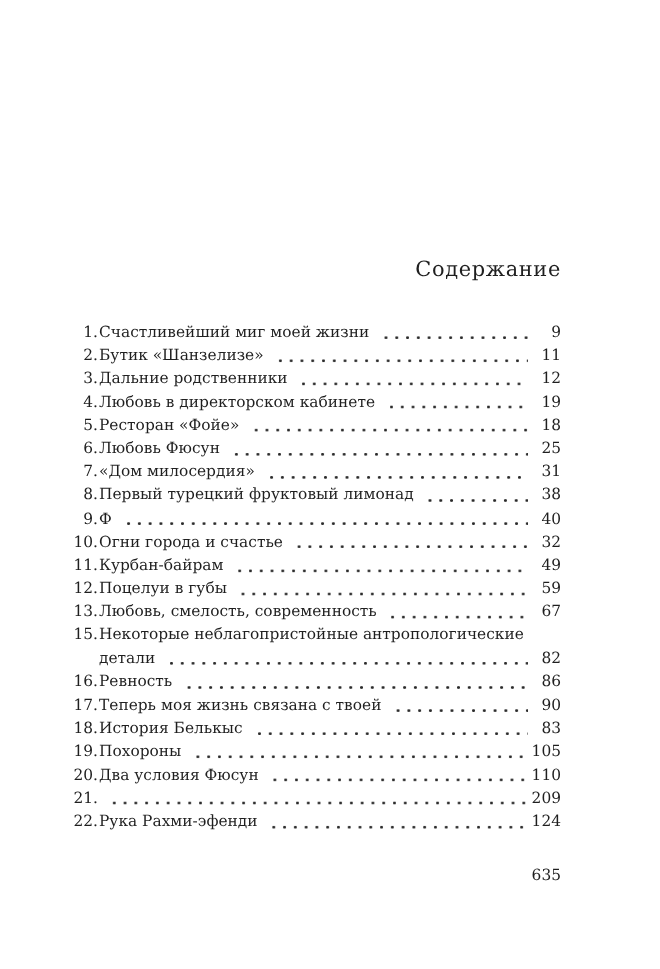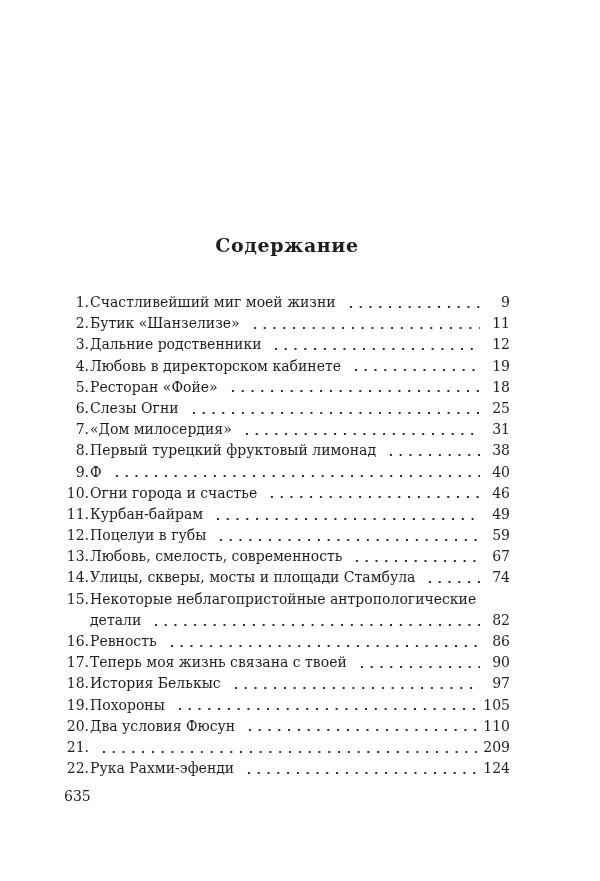--- a/index.html
+++ b/index.html
@@ -11,23 +11,23 @@
     font-family: "DejaVu Serif", serif;
     color: #1f1f1f;
     overflow: hidden;
   }
   .toc-title {
     position: absolute;
     top: 232px;
     left: 64px;
     width: 446px;
     margin: 0;
-    text-align: center;
+    text-align: right;
     font-size: 19px;
-    font-weight: 700;
+    font-weight: 400;
     letter-spacing: 0.6px;
     line-height: 26px;
   }
   .toc-list {
     position: absolute;
     top: 292px;
     left: 64px;
     width: 446px;
   }
   .toc-row {
@@ -59,21 +59,21 @@
     flex: 0 0 auto;
     min-width: 26px;
     text-align: right;
   }
   .toc-row.no-pg .toc-leader { background: none; }
   .page-footer {
     position: absolute;
     top: 786px;
     left: 64px;
     width: 446px;
-    text-align: left;
+    text-align: right;
     font-size: 14px;
     line-height: 21px;
   }
 </style>
 </head>
 <body>
 
 <div class="page">
   <h1 class="toc-title">Содержание</h1>
 
@@ -103,21 +103,21 @@
     <span class="toc-page">19</span>
   </div>
       <div class="toc-row">
     <span class="toc-num">5.</span>
     <span class="toc-text">Ресторан «Фойе»</span>
     <span class="toc-leader"></span>
     <span class="toc-page">18</span>
   </div>
       <div class="toc-row">
     <span class="toc-num">6.</span>
-    <span class="toc-text">Слезы Огни</span>
+    <span class="toc-text">Любовь Фюсун</span>
     <span class="toc-leader"></span>
     <span class="toc-page">25</span>
   </div>
       <div class="toc-row">
     <span class="toc-num">7.</span>
     <span class="toc-text">«Дом милосердия»</span>
     <span class="toc-leader"></span>
     <span class="toc-page">31</span>
   </div>
       <div class="toc-row">
@@ -129,45 +129,39 @@
       <div class="toc-row">
     <span class="toc-num">9.</span>
     <span class="toc-text">Ф</span>
     <span class="toc-leader"></span>
     <span class="toc-page">40</span>
   </div>
       <div class="toc-row">
     <span class="toc-num">10.</span>
     <span class="toc-text">Огни города и счастье</span>
     <span class="toc-leader"></span>
-    <span class="toc-page">46</span>
+    <span class="toc-page">32</span>
   </div>
       <div class="toc-row">
     <span class="toc-num">11.</span>
     <span class="toc-text">Курбан-байрам</span>
     <span class="toc-leader"></span>
     <span class="toc-page">49</span>
   </div>
       <div class="toc-row">
     <span class="toc-num">12.</span>
     <span class="toc-text">Поцелуи в губы</span>
     <span class="toc-leader"></span>
     <span class="toc-page">59</span>
   </div>
       <div class="toc-row">
     <span class="toc-num">13.</span>
     <span class="toc-text">Любовь, смелость, современность</span>
     <span class="toc-leader"></span>
     <span class="toc-page">67</span>
-  </div>
-      <div class="toc-row">
-    <span class="toc-num">14.</span>
-    <span class="toc-text">Улицы, скверы, мосты и площади Стамбула</span>
-    <span class="toc-leader"></span>
-    <span class="toc-page">74</span>
   </div>
       <div class="toc-row no-pg">
     <span class="toc-num">15.</span>
     <span class="toc-text">Некоторые неблагопристойные антропологические</span>
     <span class="toc-leader"></span>
     <span class="toc-page"></span>
   </div>
       <div class="toc-row">
     <span class="toc-num"></span>
     <span class="toc-text">детали</span>
@@ -183,21 +177,21 @@
       <div class="toc-row">
     <span class="toc-num">17.</span>
     <span class="toc-text">Теперь моя жизнь связана с твоей</span>
     <span class="toc-leader"></span>
     <span class="toc-page">90</span>
   </div>
       <div class="toc-row">
     <span class="toc-num">18.</span>
     <span class="toc-text">История Белькыс</span>
     <span class="toc-leader"></span>
-    <span class="toc-page">97</span>
+    <span class="toc-page">83</span>
   </div>
       <div class="toc-row">
     <span class="toc-num">19.</span>
     <span class="toc-text">Похороны</span>
     <span class="toc-leader"></span>
     <span class="toc-page">105</span>
   </div>
       <div class="toc-row">
     <span class="toc-num">20.</span>
     <span class="toc-text">Два условия Фюсун</span>

